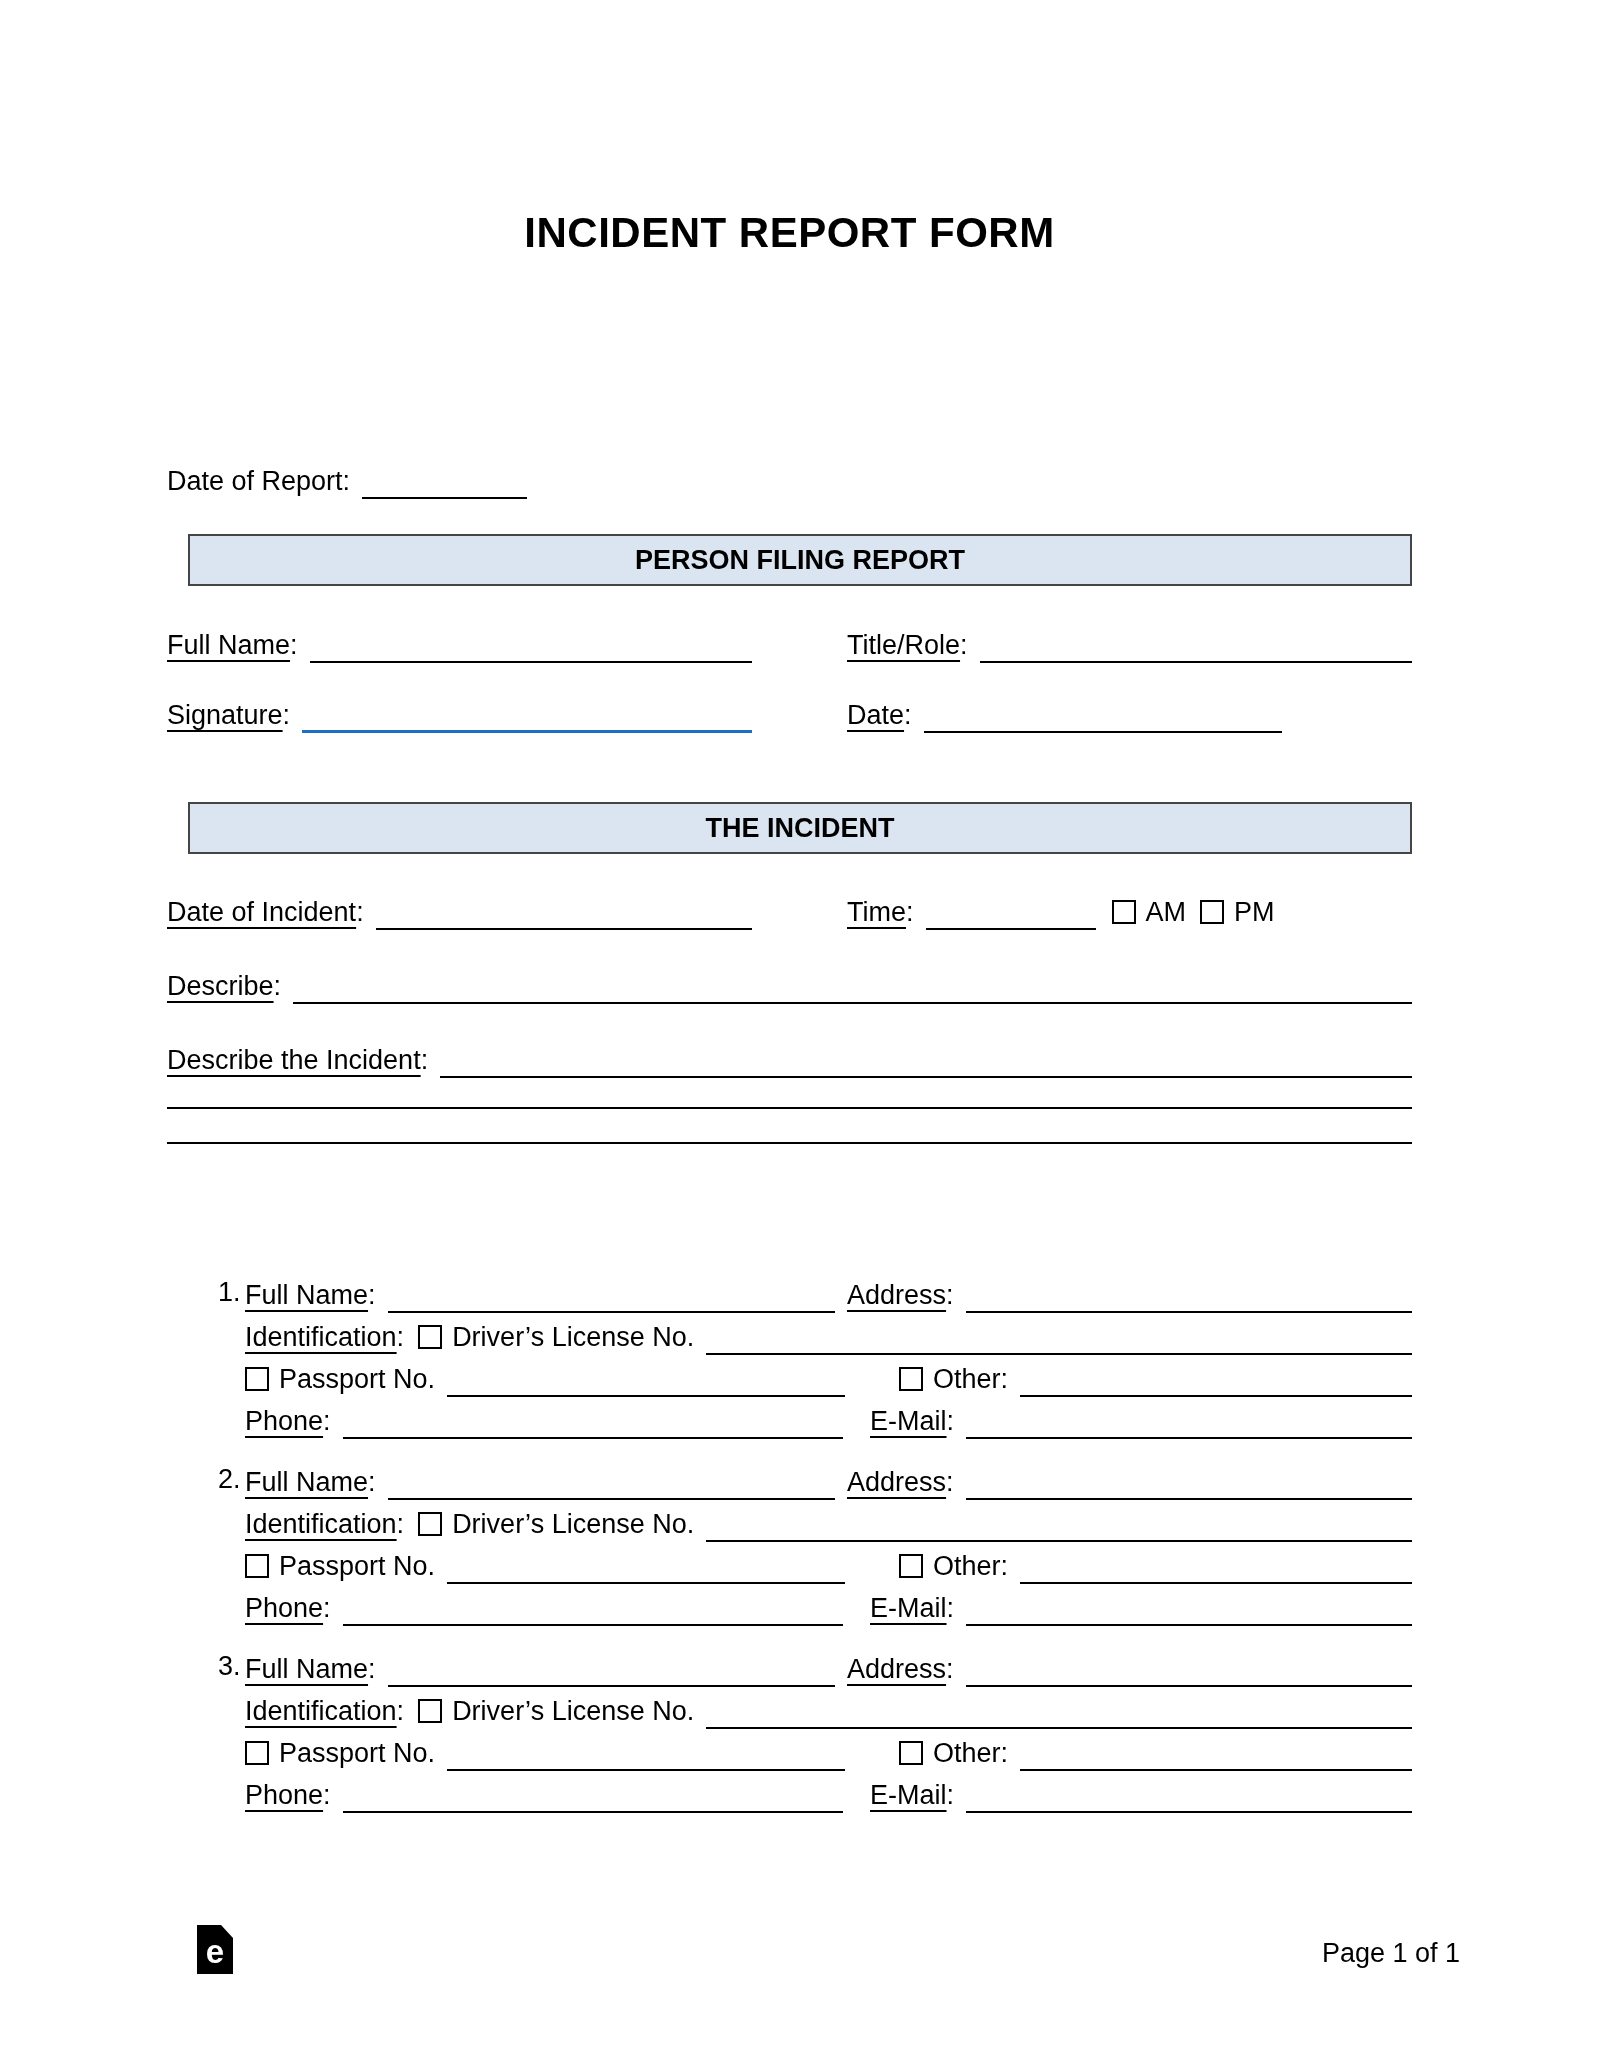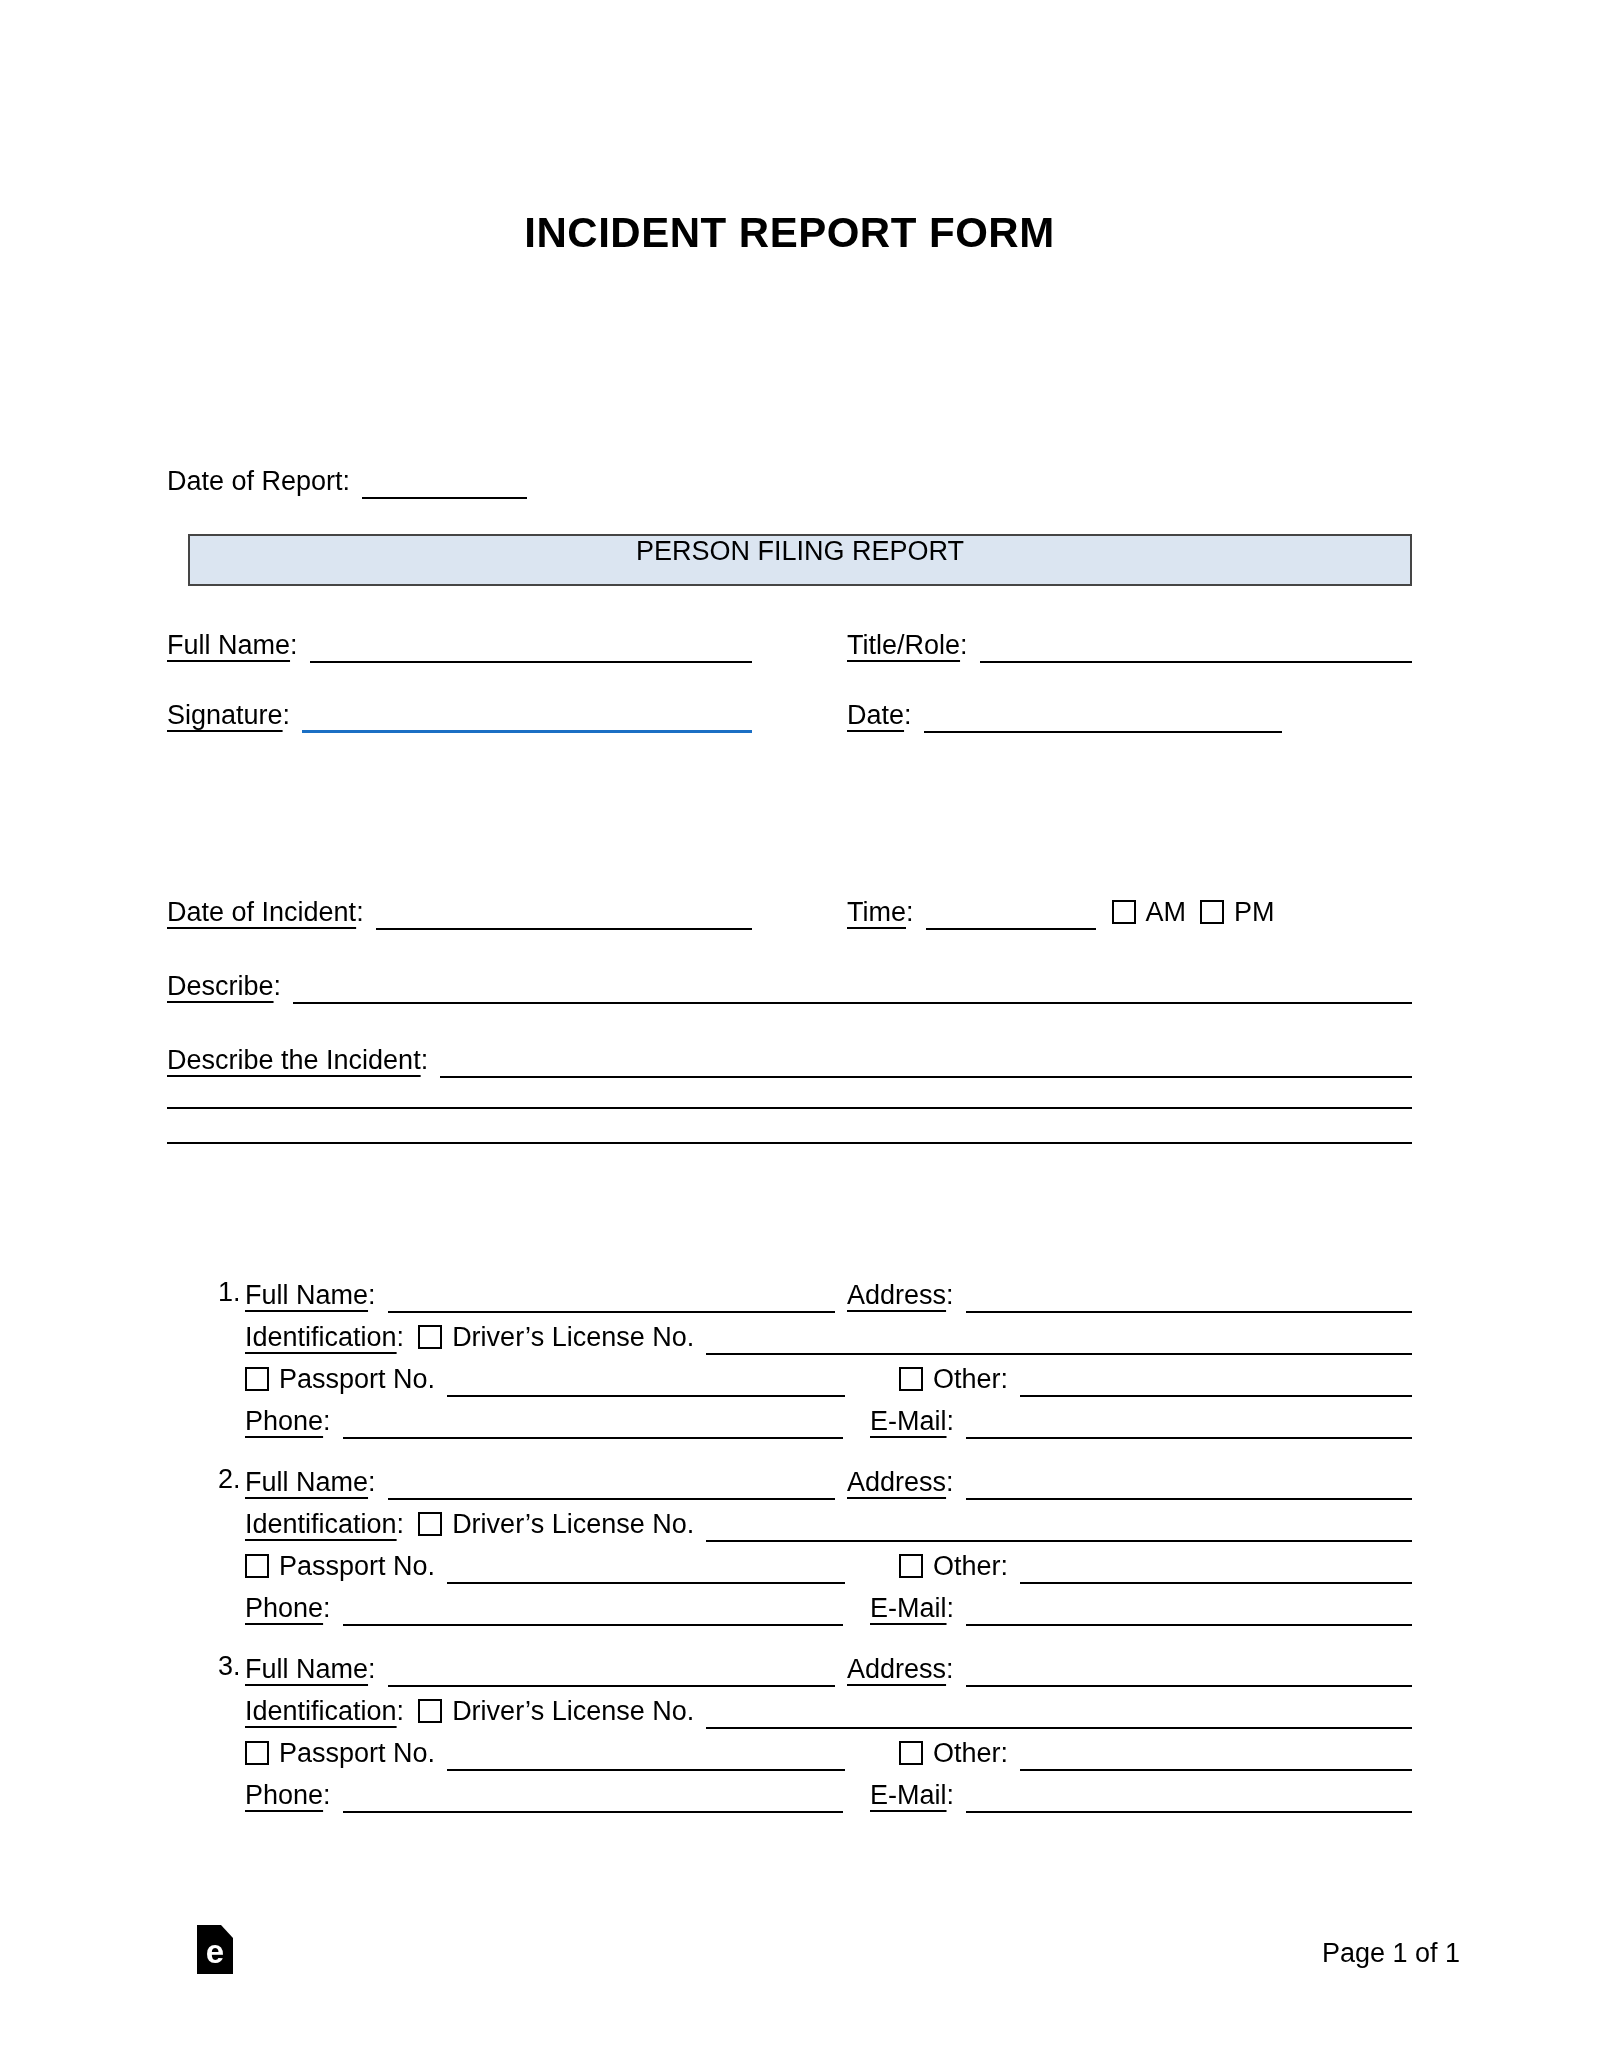--- a/index.html
+++ b/index.html
@@ -40,22 +40,22 @@
   .cb{
     flex:none;width:20px;height:20px;
     border:2px solid var(--ink);
     margin:0 10px 6px 2px;background:#fff;
   }
   .sec{
     position:absolute;left:21px;width:1224px;height:52px;
     background:var(--sec-bg);
     border:2px solid var(--sec-border);
     box-sizing:border-box;
-    display:flex;align-items:flex-start;justify-content:center;
-    font-weight:normal;
+    display:flex;align-items:center;justify-content:center;
+    font-weight:bold;
   }
   .hline{position:absolute;left:0;width:1245px;border-top:2px solid var(--ink);height:0;}
   .entry{position:absolute;left:0;right:0;display:flex;align-items:flex-start;}
   .num{width:27px;margin-left:51px;padding-bottom:3px;line-height:42px;flex:none;}
   .entry-rows{flex:1 1 auto;}
   .frow{display:flex;align-items:flex-end;height:42px;}
   .logo{
     position:absolute;left:197px;top:1925px;width:36px;height:49px;
     background:var(--ink);
     clip-path:polygon(0 0, 24px 0, 36px 13px, 36px 49px, 0 49px);
@@ -101,20 +101,23 @@
           <span class="lbl colon">:</span>
         <span class="line sig grow" style="margin-right:95px"></span>
       </div>
       <div class="seg grow">
         <span class="lbl u">Date</span>
           <span class="lbl colon">:</span>
         <span class="line grow" style="margin-right:130px"></span>
       </div>
     </div>
 
+    <div class="sec" style="top:763px">
+      <span>THE INCIDENT</span>
+    </div>
 
     <div class="row" style="top:855px">
       <div class="seg" style="width:680px">
         <span class="lbl u">Date of Incident</span>
           <span class="lbl colon">:</span>
         <span class="line grow" style="margin-right:95px"></span>
       </div>
       <div class="seg grow">
         <span class="lbl u">Time</span>
           <span class="lbl colon">:</span>

